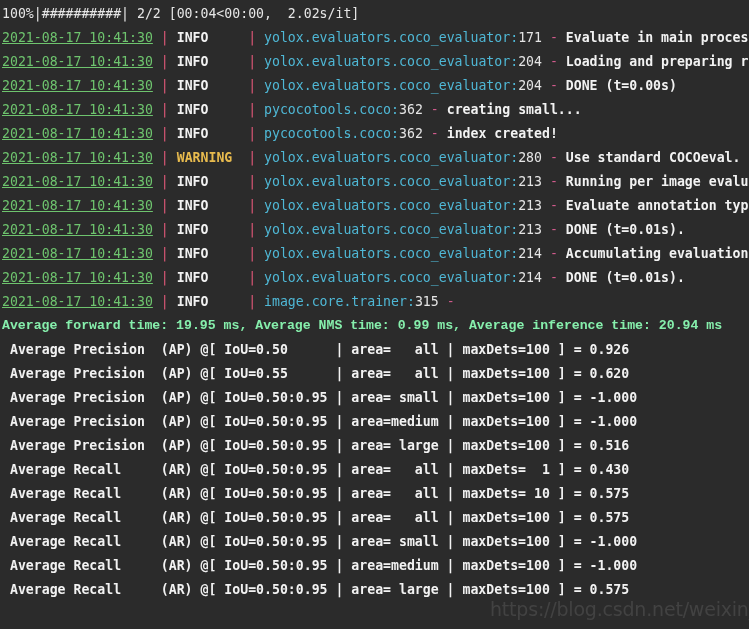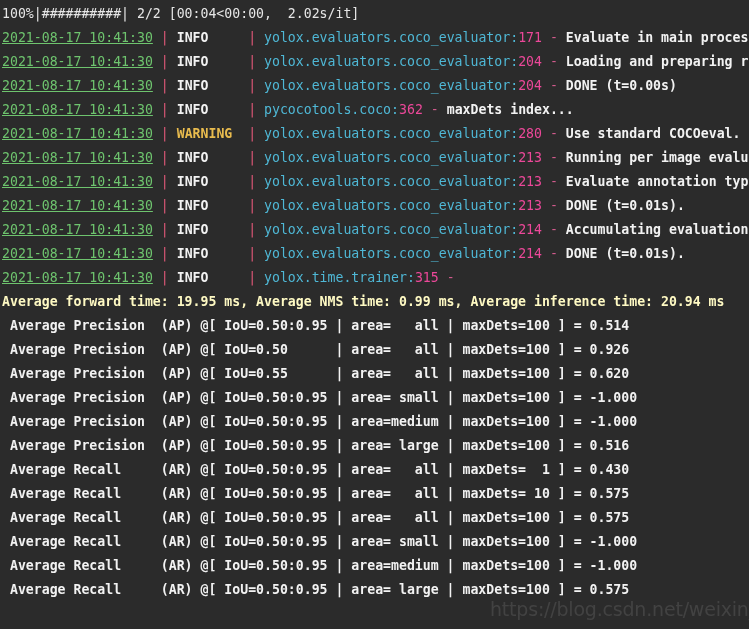--- a/index.html
+++ b/index.html
@@ -29,24 +29,24 @@
     z-index: 2;
   }
   .progress {
     color: #e6e6e6;
   }
   .ts { color: #6ec46e; text-decoration: underline; }
   .sep { color: #e05878; }
   .lvl-info { color: #f2f2f2; font-weight: bold; }
   .lvl-warning { color: #e8bb4e; font-weight: bold; }
   .mod { color: #4fb8d6; }
-  .lineno { color: #ec4899; }
+  .lineno { color: #e5e5e5; }
   .dash { color: #d05a8c; }
   .msg { color: #f2f2f2; font-weight: bold; }
-  .plain { color: #fef9c3; font-weight: bold; }
+  .plain { color: #86efac; font-weight: bold; font-family: Liberation Mono, monospace; }
   .metric { color: #f2f2f2; font-weight: bold; }
   #watermark {
     position: absolute;
     left: 490px;
     top: 597px;
     font-family: "DejaVu Sans", "Liberation Sans", sans-serif;
     font-size: 19px;
     color: rgba(160,160,160,0.20);
     white-space: nowrap;
     z-index: 1;
@@ -58,34 +58,34 @@
 <body>
 
 <div id="terminal">
 
   <div class="line progress">100%|##########| 2/2 [00:04&lt;00:00,  2.02s/it]</div>
 
   <div id="log-container">
       <div class="line"><span class="ts">2021-08-17 10:41:30</span><span class="sep"> | </span><span class="lvl-info">INFO</span><span class="sep">     | </span><span class="mod">yolox.evaluators.coco_evaluator</span><span class="mod">:</span><span class="lineno">171</span><span class="dash"> - </span><span class="msg">Evaluate in main process...</span></div>
       <div class="line"><span class="ts">2021-08-17 10:41:30</span><span class="sep"> | </span><span class="lvl-info">INFO</span><span class="sep">     | </span><span class="mod">yolox.evaluators.coco_evaluator</span><span class="mod">:</span><span class="lineno">204</span><span class="dash"> - </span><span class="msg">Loading and preparing results...</span></div>
       <div class="line"><span class="ts">2021-08-17 10:41:30</span><span class="sep"> | </span><span class="lvl-info">INFO</span><span class="sep">     | </span><span class="mod">yolox.evaluators.coco_evaluator</span><span class="mod">:</span><span class="lineno">204</span><span class="dash"> - </span><span class="msg">DONE (t=0.00s)</span></div>
-      <div class="line"><span class="ts">2021-08-17 10:41:30</span><span class="sep"> | </span><span class="lvl-info">INFO</span><span class="sep">     | </span><span class="mod">pycocotools.coco</span><span class="mod">:</span><span class="lineno">362</span><span class="dash"> - </span><span class="msg">maxDets index...</span></div>
+      <div class="line"><span class="ts">2021-08-17 10:41:30</span><span class="sep"> | </span><span class="lvl-info">INFO</span><span class="sep">     | </span><span class="mod">pycocotools.coco</span><span class="mod">:</span><span class="lineno">362</span><span class="dash"> - </span><span class="msg">creating small...</span></div>
+      <div class="line"><span class="ts">2021-08-17 10:41:30</span><span class="sep"> | </span><span class="lvl-info">INFO</span><span class="sep">     | </span><span class="mod">pycocotools.coco</span><span class="mod">:</span><span class="lineno">362</span><span class="dash"> - </span><span class="msg">index created!</span></div>
       <div class="line"><span class="ts">2021-08-17 10:41:30</span><span class="sep"> | </span><span class="lvl-warning">WARNING</span><span class="sep">  | </span><span class="mod">yolox.evaluators.coco_evaluator</span><span class="mod">:</span><span class="lineno">280</span><span class="dash"> - </span><span class="msg">Use standard COCOeval.</span></div>
       <div class="line"><span class="ts">2021-08-17 10:41:30</span><span class="sep"> | </span><span class="lvl-info">INFO</span><span class="sep">     | </span><span class="mod">yolox.evaluators.coco_evaluator</span><span class="mod">:</span><span class="lineno">213</span><span class="dash"> - </span><span class="msg">Running per image evaluation...</span></div>
       <div class="line"><span class="ts">2021-08-17 10:41:30</span><span class="sep"> | </span><span class="lvl-info">INFO</span><span class="sep">     | </span><span class="mod">yolox.evaluators.coco_evaluator</span><span class="mod">:</span><span class="lineno">213</span><span class="dash"> - </span><span class="msg">Evaluate annotation type *bbox*</span></div>
       <div class="line"><span class="ts">2021-08-17 10:41:30</span><span class="sep"> | </span><span class="lvl-info">INFO</span><span class="sep">     | </span><span class="mod">yolox.evaluators.coco_evaluator</span><span class="mod">:</span><span class="lineno">213</span><span class="dash"> - </span><span class="msg">DONE (t=0.01s).</span></div>
       <div class="line"><span class="ts">2021-08-17 10:41:30</span><span class="sep"> | </span><span class="lvl-info">INFO</span><span class="sep">     | </span><span class="mod">yolox.evaluators.coco_evaluator</span><span class="mod">:</span><span class="lineno">214</span><span class="dash"> - </span><span class="msg">Accumulating evaluation results...</span></div>
       <div class="line"><span class="ts">2021-08-17 10:41:30</span><span class="sep"> | </span><span class="lvl-info">INFO</span><span class="sep">     | </span><span class="mod">yolox.evaluators.coco_evaluator</span><span class="mod">:</span><span class="lineno">214</span><span class="dash"> - </span><span class="msg">DONE (t=0.01s).</span></div>
-      <div class="line"><span class="ts">2021-08-17 10:41:30</span><span class="sep"> | </span><span class="lvl-info">INFO</span><span class="sep">     | </span><span class="mod">yolox.time.trainer</span><span class="mod">:</span><span class="lineno">315</span><span class="dash"> - </span><span class="msg"></span></div>
+      <div class="line"><span class="ts">2021-08-17 10:41:30</span><span class="sep"> | </span><span class="lvl-info">INFO</span><span class="sep">     | </span><span class="mod">image.core.trainer</span><span class="mod">:</span><span class="lineno">315</span><span class="dash"> - </span><span class="msg"></span></div>
     </div>
 
   <div class="line plain">Average forward time: 19.95 ms, Average NMS time: 0.99 ms, Average inference time: 20.94 ms</div>
 
   <div id="metrics-container">
-      <div class="line metric"> Average Precision  (AP) @[ IoU=0.50:0.95 | area=   all | maxDets=100 ] = 0.514</div>
       <div class="line metric"> Average Precision  (AP) @[ IoU=0.50      | area=   all | maxDets=100 ] = 0.926</div>
       <div class="line metric"> Average Precision  (AP) @[ IoU=0.55      | area=   all | maxDets=100 ] = 0.620</div>
       <div class="line metric"> Average Precision  (AP) @[ IoU=0.50:0.95 | area= small | maxDets=100 ] = -1.000</div>
       <div class="line metric"> Average Precision  (AP) @[ IoU=0.50:0.95 | area=medium | maxDets=100 ] = -1.000</div>
       <div class="line metric"> Average Precision  (AP) @[ IoU=0.50:0.95 | area= large | maxDets=100 ] = 0.516</div>
       <div class="line metric"> Average Recall     (AR) @[ IoU=0.50:0.95 | area=   all | maxDets=  1 ] = 0.430</div>
       <div class="line metric"> Average Recall     (AR) @[ IoU=0.50:0.95 | area=   all | maxDets= 10 ] = 0.575</div>
       <div class="line metric"> Average Recall     (AR) @[ IoU=0.50:0.95 | area=   all | maxDets=100 ] = 0.575</div>
       <div class="line metric"> Average Recall     (AR) @[ IoU=0.50:0.95 | area= small | maxDets=100 ] = -1.000</div>
       <div class="line metric"> Average Recall     (AR) @[ IoU=0.50:0.95 | area=medium | maxDets=100 ] = -1.000</div>

